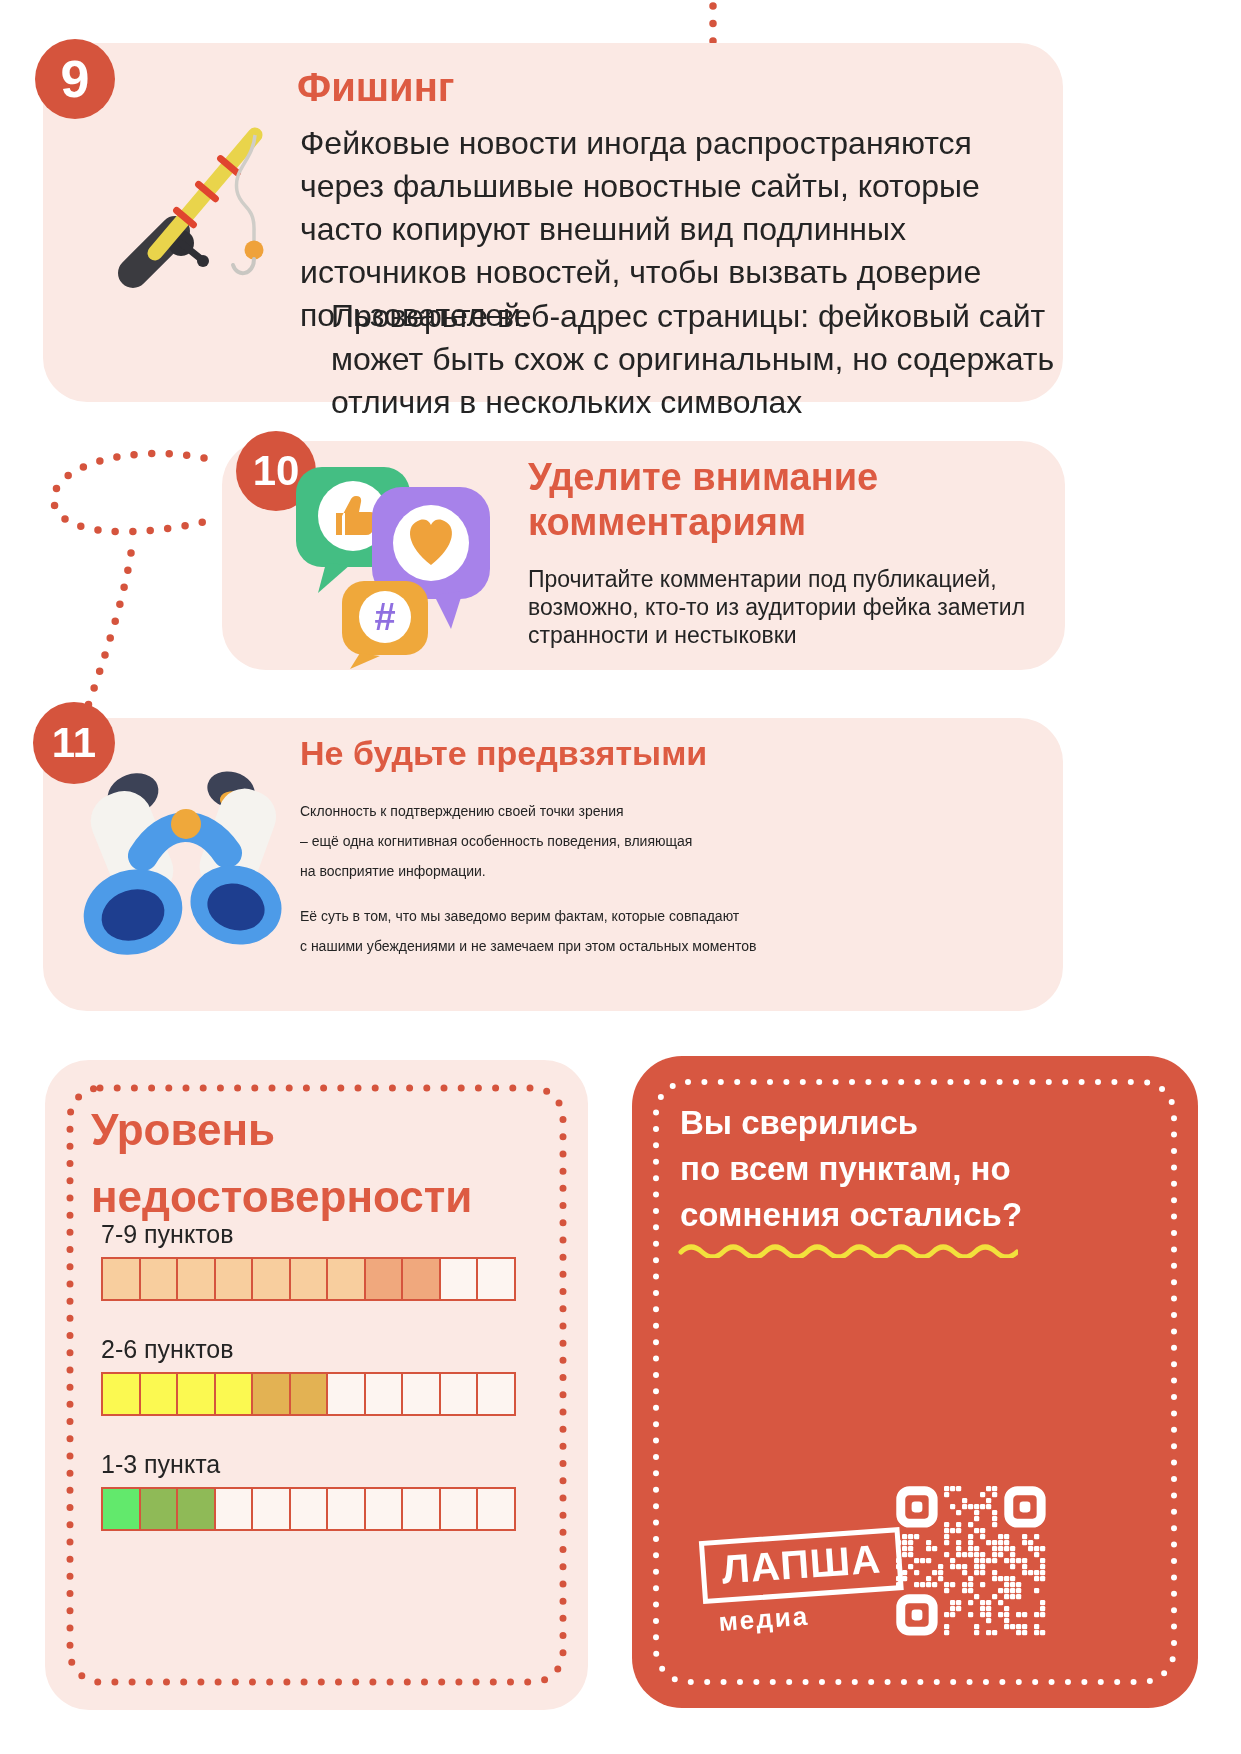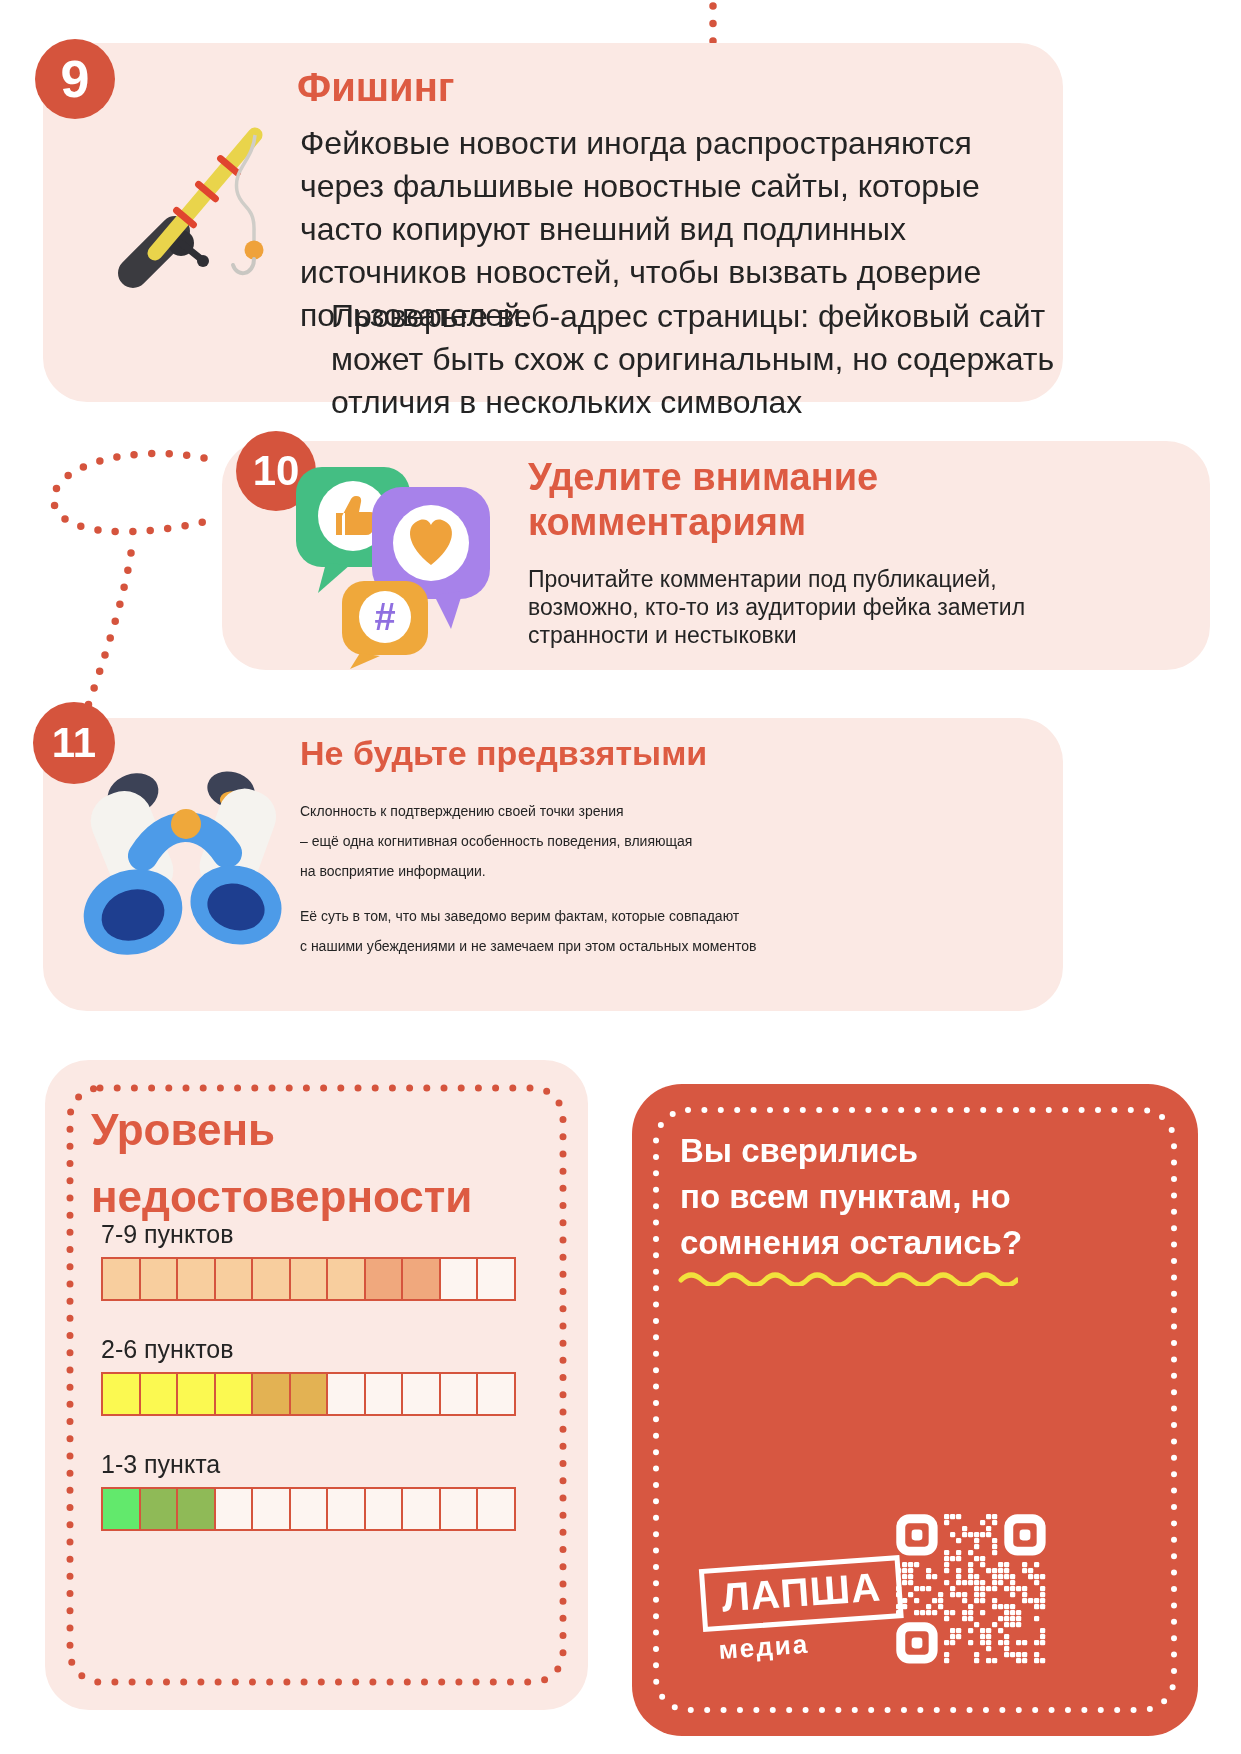--- a/index.html
+++ b/index.html
@@ -6,21 +6,21 @@
   .page{
     position:relative;width:1241px;height:1754px;overflow:hidden;
     background:#ffffff;font-family:"Liberation Sans",sans-serif;color:#222;
   }
   svg{display:block;}
   .deco{position:absolute;left:0;top:0;pointer-events:none;}
 
   
   .card{position:absolute;background:#FBE9E4;border-radius:44px;}
   .card9 {left:43px; top:43px;  width:1020px;height:359px;}
-  .card10{left:222px;top:441px; width:988px; height:229px;}
+  .card10{left:222px;top:441px; width:843px; height:229px;}
   .card11{left:43px; top:718px; width:1020px;height:293px;}
 
   .badge{
     position:absolute;background:#D5543D;color:#fff;border-radius:50%;
     display:flex;align-items:center;justify-content:center;font-weight:bold;
   }
   .card9  .badge{left:-8px; top:-4px; width:80px;height:80px;font-size:52px;}
   .card10 .badge{left:14px; top:-10px;width:80px;height:80px;font-size:42px;}
   .card11 .badge{left:-10px;top:-16px;width:82px;height:82px;font-size:42px;}
 
@@ -50,21 +50,21 @@
   .scale-card .border-svg{position:absolute;left:0;top:0;}
   .scale-card h2{left:46px;top:36px;font-size:44px;line-height:67px;}
   .scale-rows{position:absolute;left:56px;top:160px;width:430px;}
   .scale-row{margin-bottom:34px;}
   .scale-label{font-size:25px;color:#242424;margin-bottom:8px;}
   .scale-bar{display:flex;width:415px;height:44px;}
   .scale-cell{flex:1;background:#FDF5F1;border:2px solid #D5543D;border-left:none;}
   .scale-cell:first-child{border-left:2px solid #D5543D;}
 
   
-  .cta-card{position:absolute;left:632px;top:1084px;width:566px;height:652px;
+  .cta-card{position:absolute;left:632px;top:1056px;width:566px;height:652px;
     background:#D75741;border-radius:50px;color:#fff;}
   .cta-card .border-svg{position:absolute;left:0;top:0;}
   .cta-heading{position:absolute;left:48px;top:44px;margin:0;font-size:33px;
     line-height:46px;font-weight:bold;white-space:pre-line;color:#fff;}
   .wave{position:absolute;left:46px;top:186px;}
   .cta-body{position:absolute;left:48px;top:204px;margin:0;font-size:30px;
     line-height:38px;font-weight:bold;white-space:pre-line;color:#fff;}
   .hl{color:#F2E13C;}
   .logo{position:absolute;left:70px;top:478px;transform:rotate(-4deg);}
   .logo-box{display:inline-block;border:5px solid #fff;padding:3px 16px 5px;

